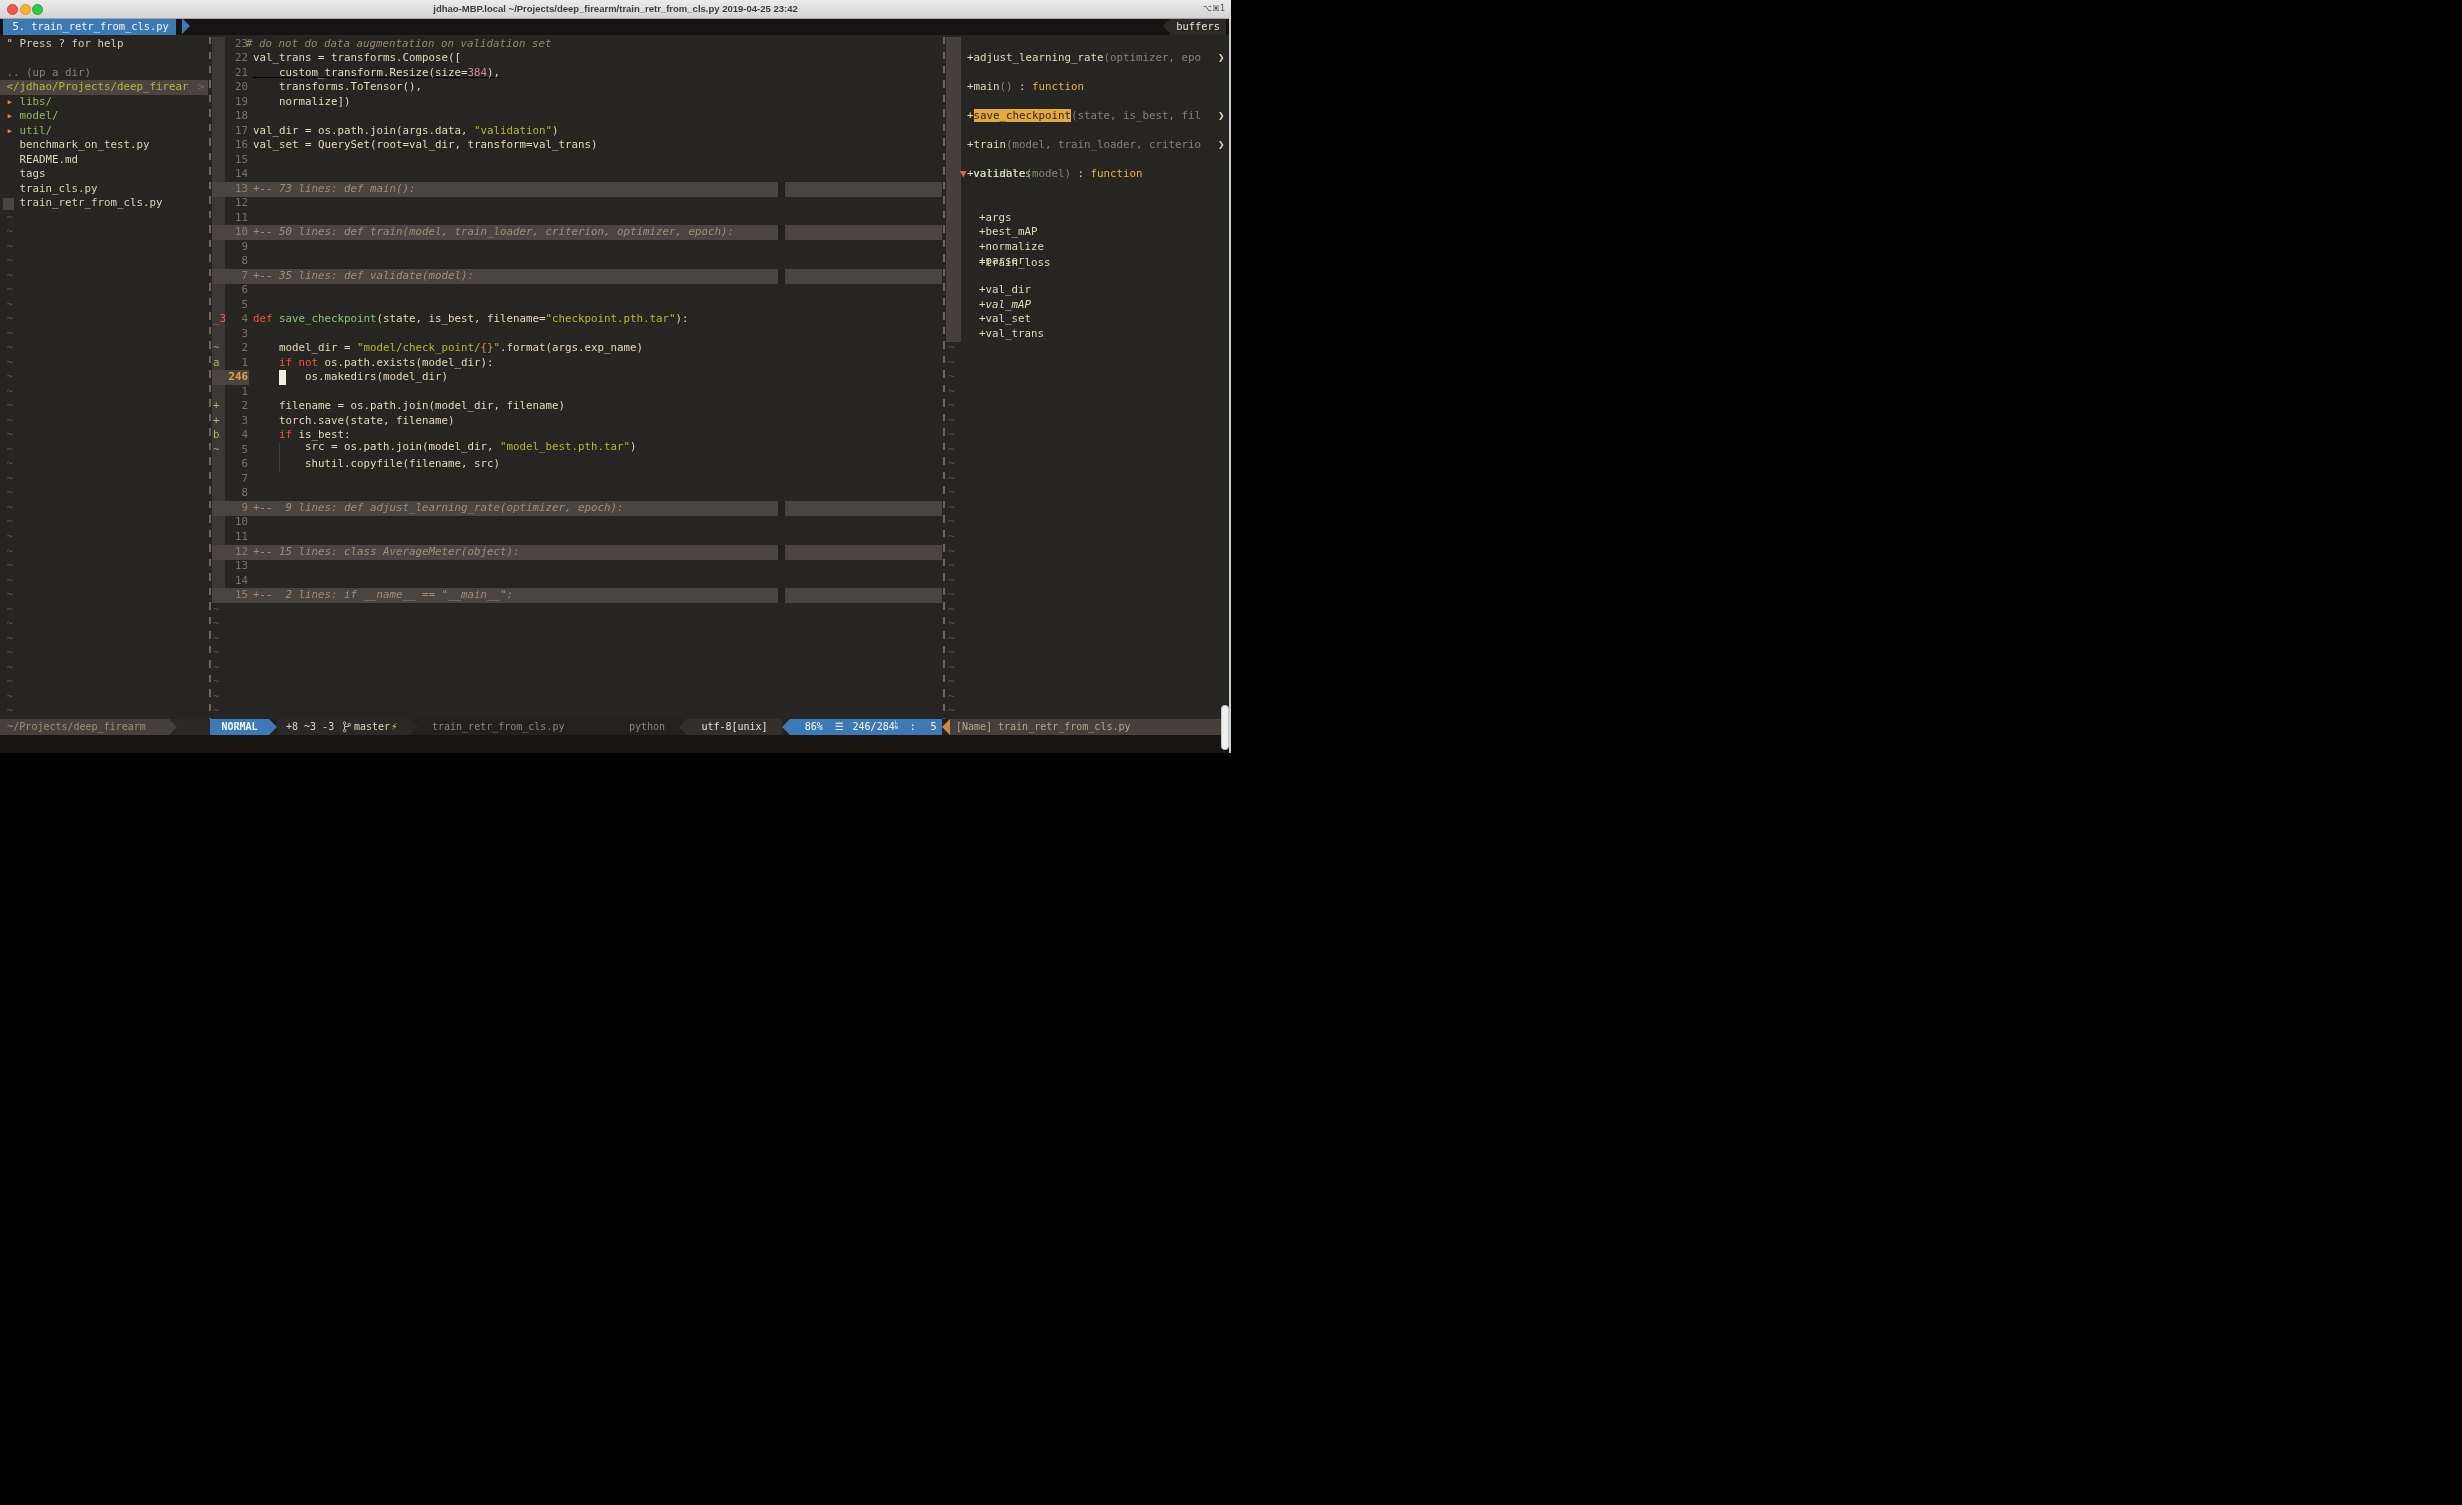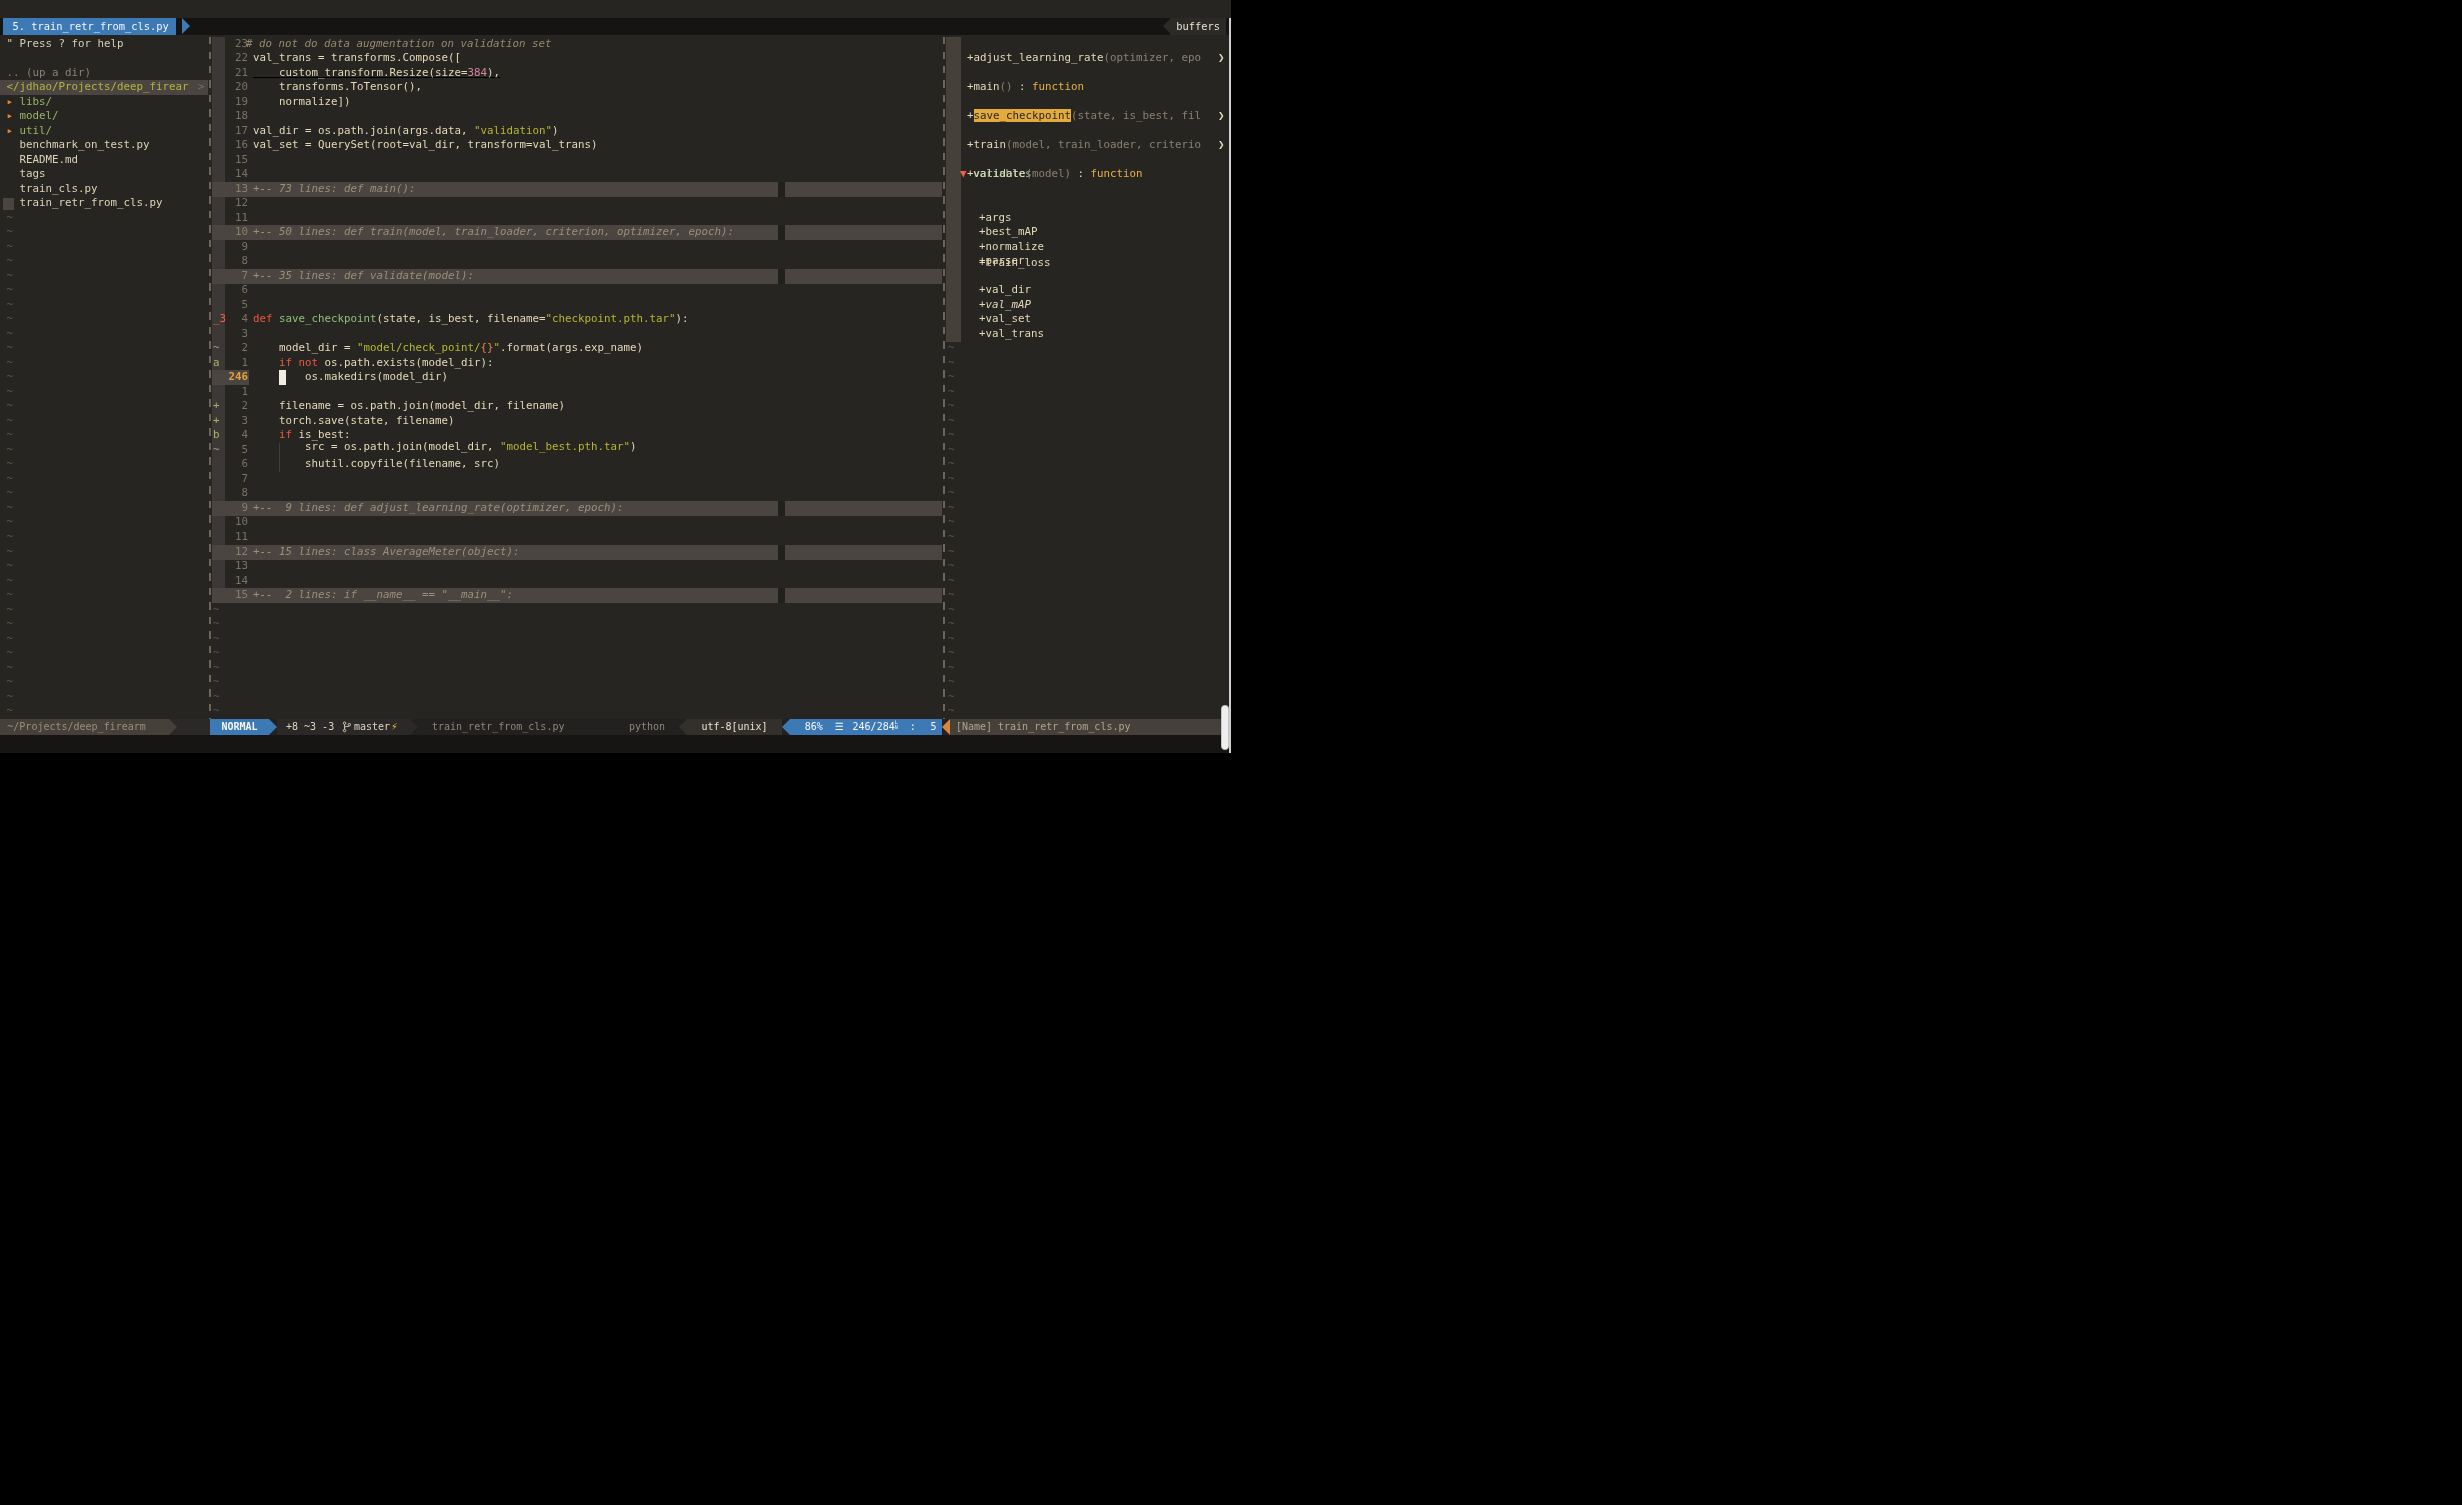--- a/index.html
+++ b/index.html
@@ -54,20 +54,27 @@
   
   .sb-edge{position:absolute;right:0;top:17.6px;width:1.8px;height:735px;background:#cfcfcf;z-index:40;}
   .sb-thumb{position:absolute;right:1.8px;top:705px;width:6.6px;height:43px;background:#efefef;
     border:0.7px solid #c4c4c4;border-radius:3.7px;z-index:40;}
 </style>
 </head>
 <body>
 
 <div class="screen">
 
+  <div class="titlebar">
+    <div class="traffic t-close"></div>
+    <div class="traffic t-min"></div>
+    <div class="traffic t-zoom"></div>
+    <div class="tb-title">jdhao-MBP.local  ~/Projects/deep_firearm/train_retr_from_cls.py  2019-04-25 23:42</div>
+    <div class="tb-short">⌥⌘1</div>
+  </div>
 
   <div class="tabline">
     <div class="tab-active">5. train_retr_from_cls.py</div>
     <div class="tab-arrow"></div>
     <div class="buffers-wedge"></div>
     <div class="buffers">buffers</div>
   </div>
 
   <div class="sep" style="left:209px;top:37px;height:682px;"></div>
   <div class="sep" style="left:943px;top:37px;height:682px;"></div>

